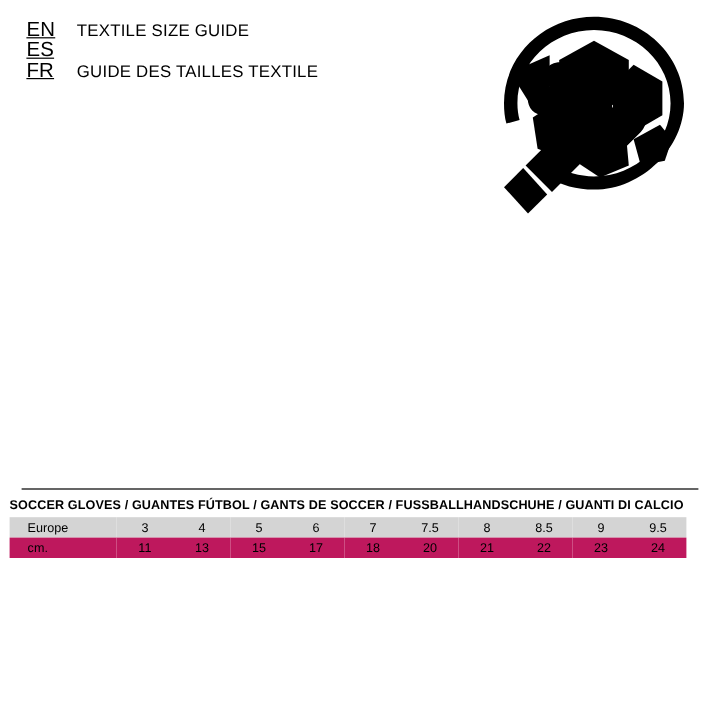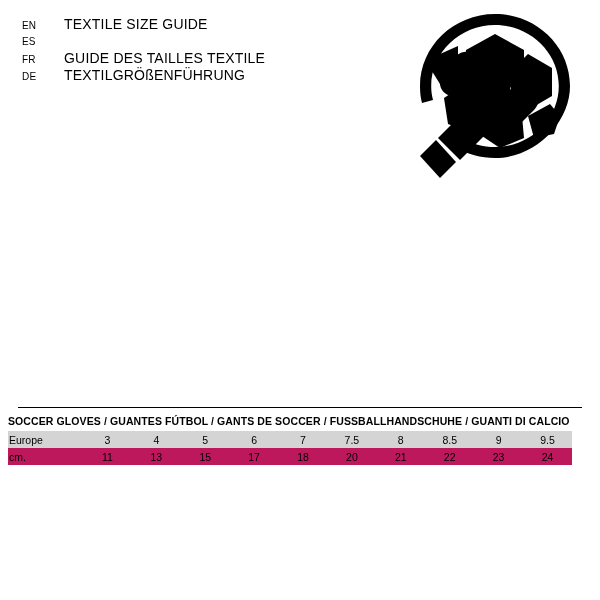--- a/index.html
+++ b/index.html
@@ -25,23 +25,24 @@
   }
   .lang-row {
     display: flex;
     align-items: baseline;
     height: 17px;
     line-height: 17px;
   }
   .lang-code {
     width: 42px;
     flex: 0 0 42px;
-    font-size: 10px;
+    font-size: 17px;
     letter-spacing: 0.2px;
     color: #000;
+    text-decoration: underline;
   }
   .lang-text {
     font-size: 14px;
     letter-spacing: 0.2px;
     white-space: nowrap;
     color: #000;
   }
 
   
   #illustration {
@@ -86,21 +87,21 @@
   table.size-table td {
     font-size: 10.5px;
     color: #000;
     height: 17px;
     padding: 0;
     vertical-align: middle;
     text-align: center;
   }
   table.size-table td.label-cell {
     text-align: left;
-    padding-left: 1px;
+    padding-left: 15px;
     width: 74px;
     margin-top: 38px;
   }
   .sep-line {
     position: absolute;
     left: 18px;
     width: 564px;
     height: 1px;
     background: #000;
   }
@@ -112,24 +113,20 @@
   <div class="lang-row">
     <span class="lang-code">EN</span>
     <span class="lang-text">TEXTILE SIZE GUIDE</span>
   </div>
   <div class="lang-row">
     <span class="lang-code">ES</span>
   </div>
   <div class="lang-row">
     <span class="lang-code">FR</span>
     <span class="lang-text">GUIDE DES TAILLES TEXTILE</span>
-  </div>
-  <div class="lang-row">
-    <span class="lang-code">DE</span>
-    <span class="lang-text">TEXTILGRÖßENFÜHRUNG</span>
   </div>
 </div>
 
 <div id="illustration">
   <svg viewBox="0 0 190 190" xmlns="http://www.w3.org/2000/svg" aria-hidden="true">
     <g fill="#000000">
 
       <path d="M95 8 C54 8 20 40 20 80 C20 86 20.6 92 22 97 L33 94 C31.8 89.5 31.2 85 31.2 80 C31.2 46.5 60 19 95 19 C130 19 158.8 46.5 158.8 80 C158.8 113.5 130 141 95 141 C83 141 71.6 137.8 62 132.2 L56 141.5 C67.4 148.4 80.7 152 95 152 C136 152 170 116 170 80 C170 40 136 8 95 8 Z"></path>
 
       <path d="M95 28 L66 44 L66 74 L95 90 L124 74 L124 44 Z"></path>

